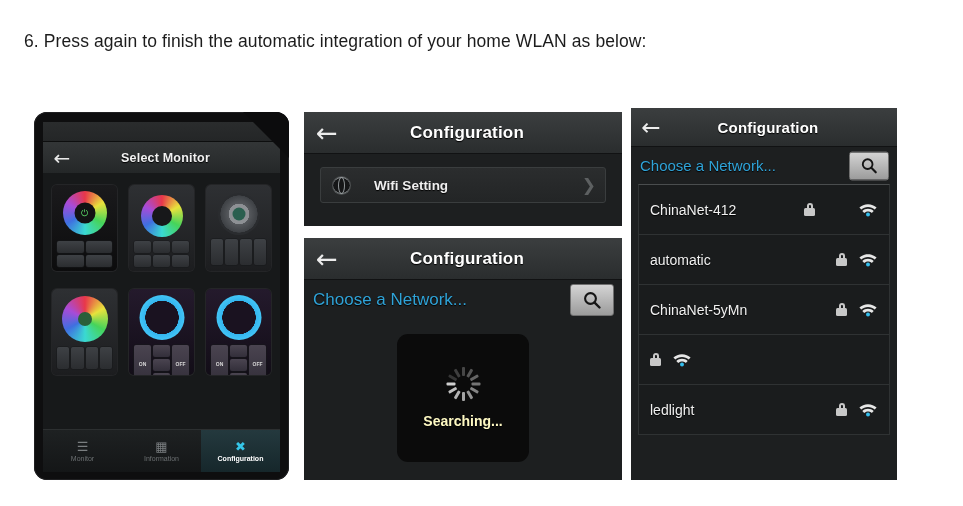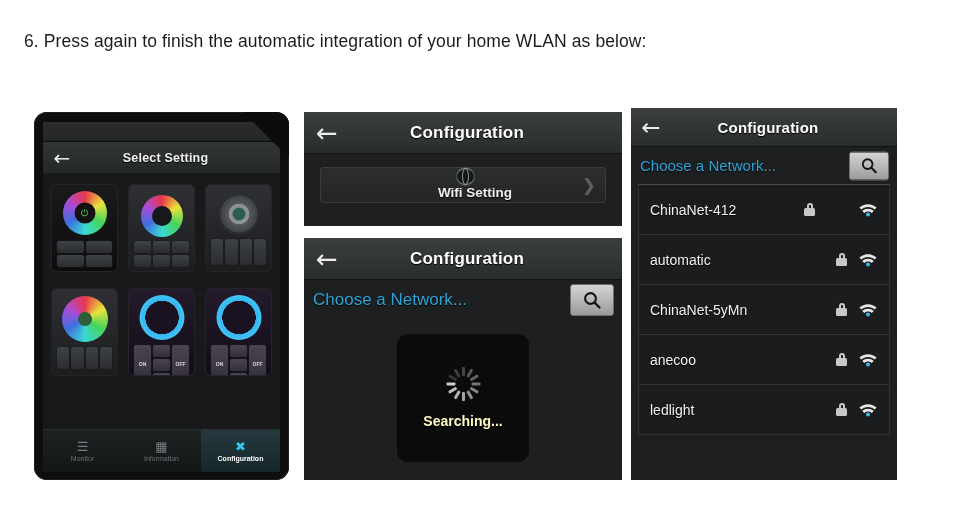--- a/index.html
+++ b/index.html
@@ -173,21 +173,20 @@
   
   .p2-body{padding:13px 16px;}
   .wifi-row{
     height:34px;
     background:linear-gradient(#2b2d2e,#232526);
     border:1px solid #3a3d3e;
     border-radius:3px;
     display:flex;align-items:center;
     padding:0 8px;
     position:relative;
-    flex-direction:column;
   }
   .globe{
     width:17px;height:17px;border-radius:50%;
     background:#151617;
     box-shadow:0 0 0 1px #4c4f50;
     position:relative;flex:none;margin-left:4px;
   }
   .globe:before,.globe:after{
     content:"";position:absolute;
     border:1px solid #93989a;
@@ -290,21 +289,21 @@
 <body>
 
 <div class="instruction">6. Press again to finish the automatic integration of your home WLAN as below:</div>
 
 <div class="phone">
   <div class="phone-screen">
     <div class="phone-topstrip"></div>
 
     <div class="navbar">
       <div class="back">←</div>
-      <div class="nav-title">Select Setting</div>
+      <div class="nav-title">Select Monitor</div>
     </div>
 
     <div class="dev-area">
 
       <div class="dev-row">
         <div class="dev dark">
           <div class="wheel rgb" style="width:44px;height:44px;top:6px;">
             <div class="hole" style="width:21px;height:21px;"></div>
             <div class="powerdot">⏻</div>
           </div>
@@ -510,21 +509,20 @@
       <span class="wifi-ico">
         <svg width="20" height="15" viewBox="0 0 20 15">
             <path d="M10 2.2c3.4 0 6.4 1.3 8.6 3.4l-1.9 2C14.9 5.9 12.6 4.9 10 4.9S5.1 5.9 3.3 7.6l-1.9-2C3.6 3.5 6.6 2.2 10 2.2z" fill="#e6e6e6"></path>
             <path d="M10 6.7c2.2 0 4.2.8 5.7 2.2l-1.9 2c-1-1-2.3-1.5-3.8-1.5s-2.8.6-3.8 1.5l-1.9-2C5.8 7.5 7.8 6.7 10 6.7z" fill="#e6e6e6"></path>
             <circle cx="10" cy="12.4" r="2" fill="#35bdec"></circle>
           </svg>
       </span>
     </div>
 
     <div class="net-row">
-      <span class="sname">anecoo</span>
       <span class="lock">
           <i class="shackle"></i>
           <i class="body"></i>
         </span>
       <span class="wifi-ico">
         <svg width="20" height="15" viewBox="0 0 20 15">
             <path d="M10 2.2c3.4 0 6.4 1.3 8.6 3.4l-1.9 2C14.9 5.9 12.6 4.9 10 4.9S5.1 5.9 3.3 7.6l-1.9-2C3.6 3.5 6.6 2.2 10 2.2z" fill="#e6e6e6"></path>
             <path d="M10 6.7c2.2 0 4.2.8 5.7 2.2l-1.9 2c-1-1-2.3-1.5-3.8-1.5s-2.8.6-3.8 1.5l-1.9-2C5.8 7.5 7.8 6.7 10 6.7z" fill="#e6e6e6"></path>
             <circle cx="10" cy="12.4" r="2" fill="#35bdec"></circle>
           </svg>

